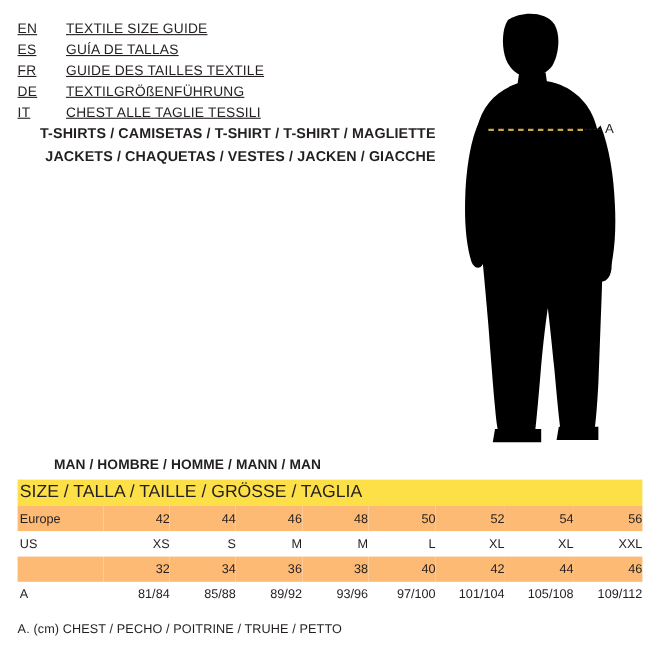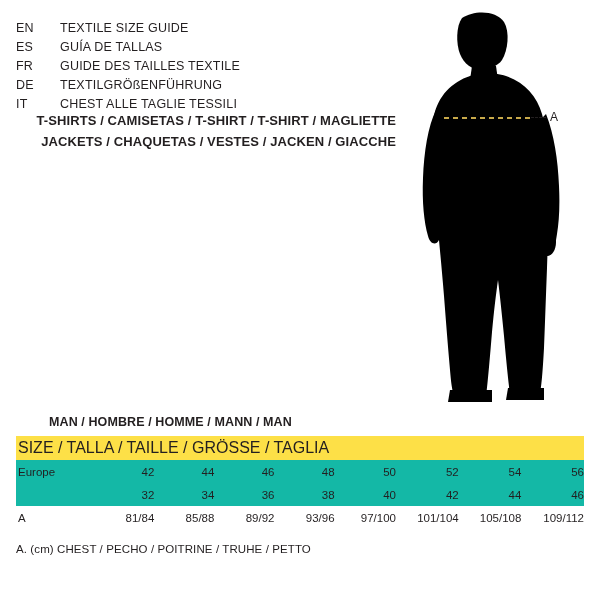--- a/index.html
+++ b/index.html
@@ -23,24 +23,25 @@
 
   
   .lang-block {
     position: absolute;
     left: 16px;
     top: 16px;
     width: 360px;
   }
   .lang-row {
     display: flex;
-    align-items: flex-end;
+    align-items: center;
     height: 19px;
     font-size: 12.5px;
     letter-spacing: 0.2px;
+    text-decoration: underline;
   }
   .lang-code {
     width: 44px;
     flex: 0 0 44px;
   }
   .lang-name {
     flex: 1;
   }
 
   
@@ -106,21 +107,21 @@
   table.size-table td {
     padding: 3px 0 3px 0;
     height: 17px;
     vertical-align: middle;
   }
   .row-head td {
     background: #fde047;
     font-size: 16px;
   }
   .row-shade td {
-    background: #14b8a6;
+    background: #fdba74;
   }
   .row-plain td {
     background: #ffffff;
   }
   .col-label {
     width: 86px;
     padding-left: 2px !important;
   }
   .col-val {
     width: 68px;
@@ -212,20 +213,31 @@
           <td class="col-label">Europe</td>
           <td class="col-val">42</td>
           <td class="col-val">44</td>
           <td class="col-val">46</td>
           <td class="col-val">48</td>
           <td class="col-val">50</td>
           <td class="col-val">52</td>
           <td class="col-val">54</td>
           <td class="col-val">56</td>
         </tr>
+        <tr class="row-plain">
+          <td class="col-label">US</td>
+          <td class="col-val">XS</td>
+          <td class="col-val">S</td>
+          <td class="col-val">M</td>
+          <td class="col-val">M</td>
+          <td class="col-val">L</td>
+          <td class="col-val">XL</td>
+          <td class="col-val">XL</td>
+          <td class="col-val">XXL</td>
+        </tr>
         <tr class="row-shade">
           <td class="col-label"></td>
           <td class="col-val">32</td>
           <td class="col-val">34</td>
           <td class="col-val">36</td>
           <td class="col-val">38</td>
           <td class="col-val">40</td>
           <td class="col-val">42</td>
           <td class="col-val">44</td>
           <td class="col-val">46</td>

